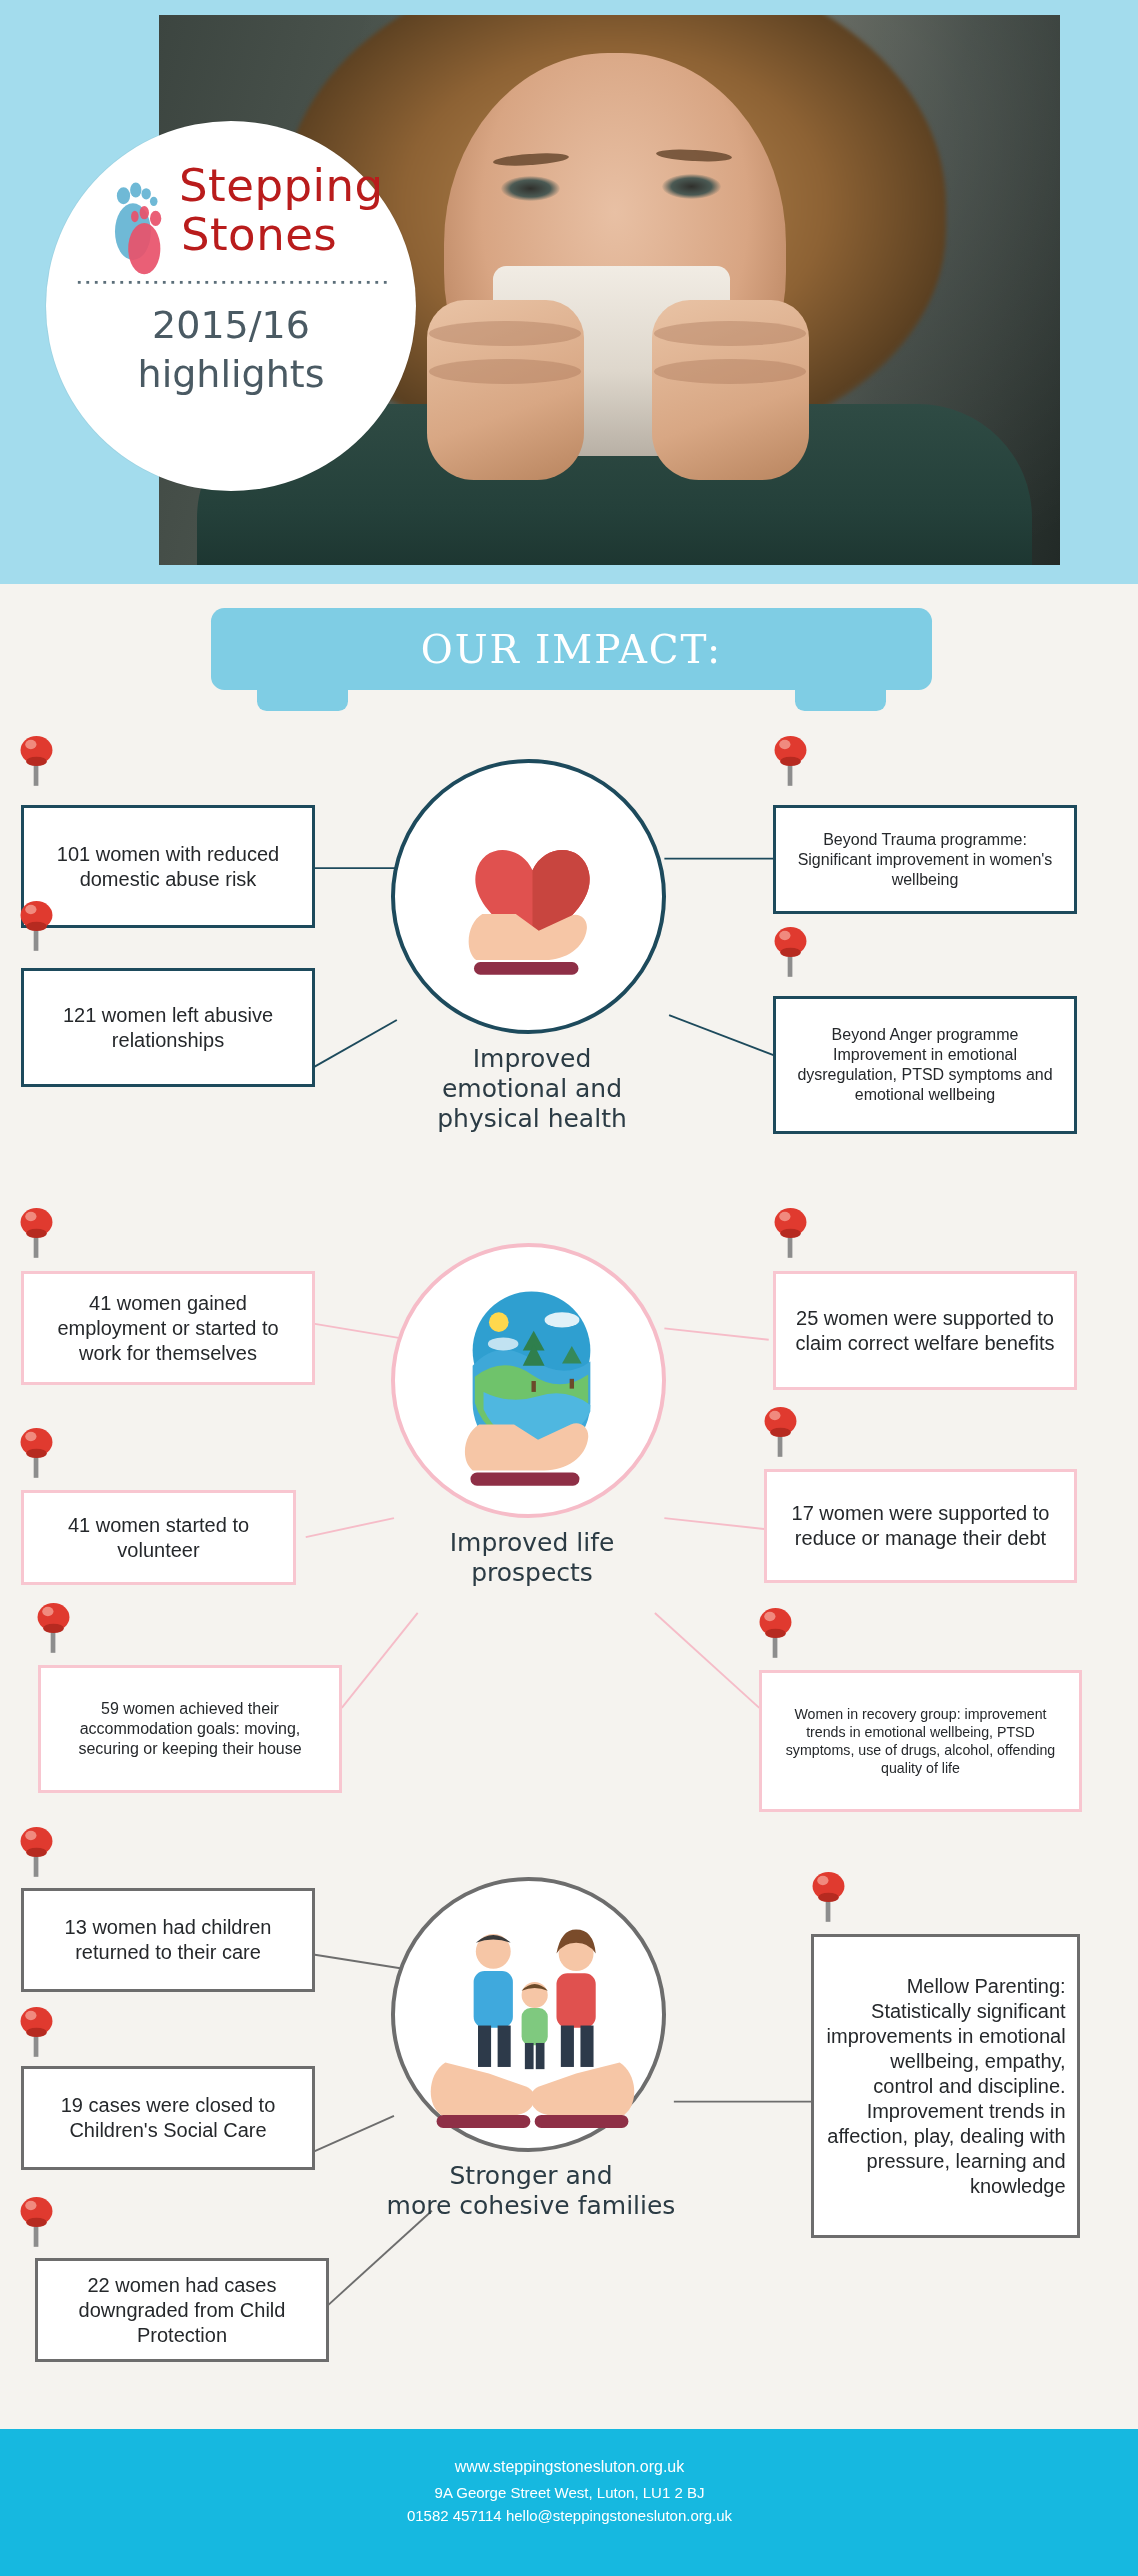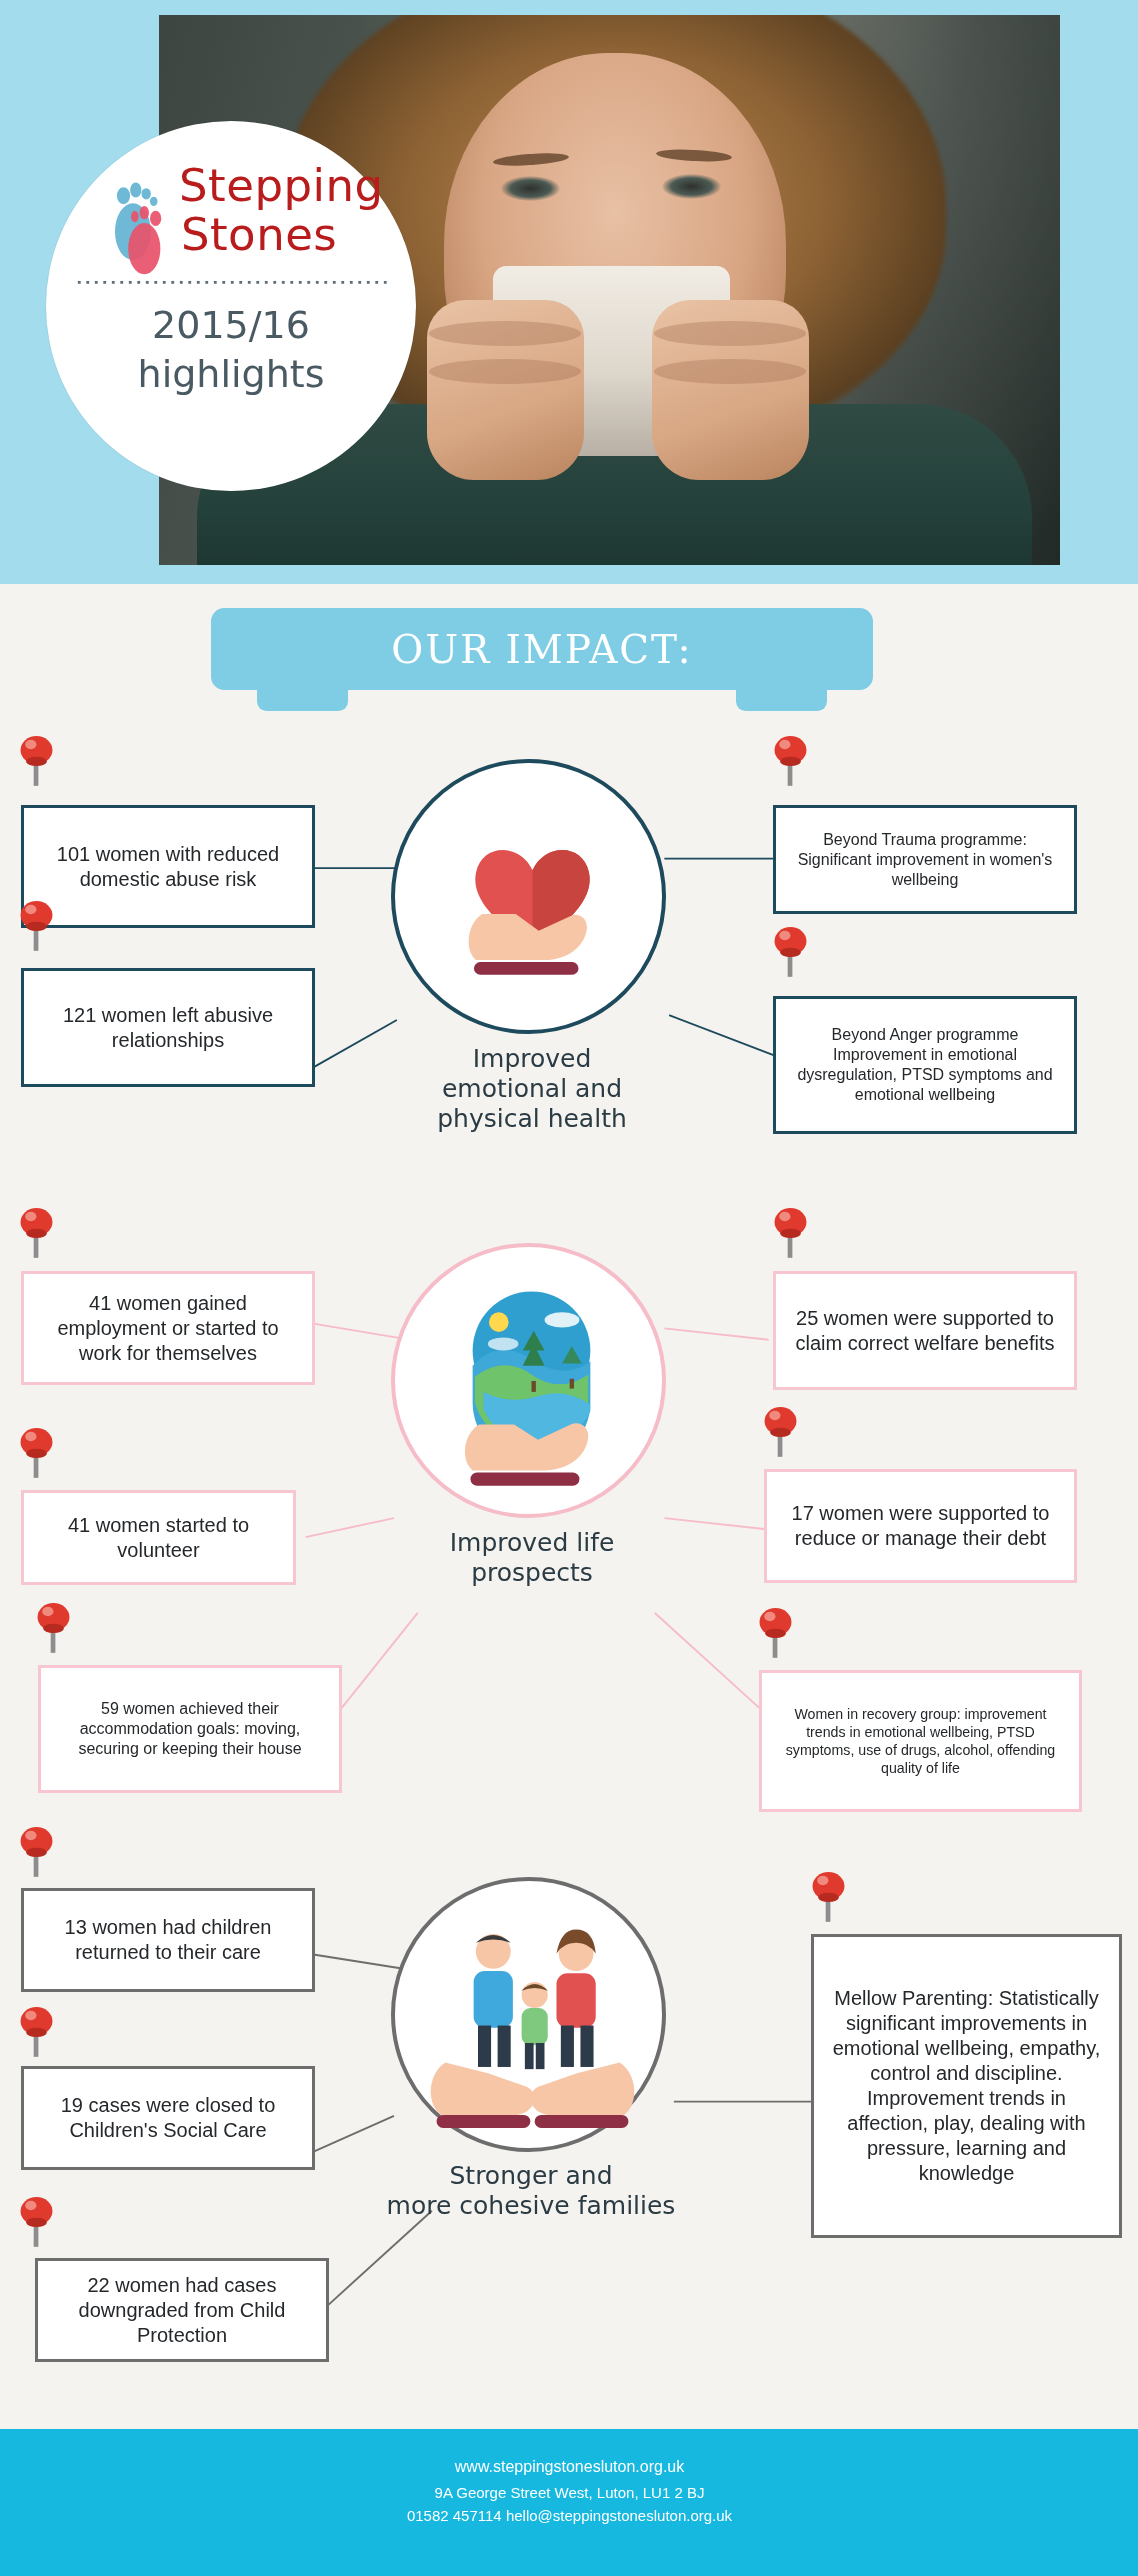--- a/index.html
+++ b/index.html
@@ -95,21 +95,21 @@
     background-size:8.5px 4.7px; background-repeat:repeat-x;
   }
   .logo-year {
     position:absolute; left:0; top:180px; width:370px;
     text-align:center; color:#4a5a63; font-size:38px; line-height:49px;
     font-family:"DejaVu Sans", sans-serif;
   }
 
   
   .impact-band {
-    position:absolute; left:211px; top:608px; width:662px; height:82px;
+    position:absolute; left:211px; top:608px; width:721px; height:82px;
     background:#7fcde4; border-radius:13.3px;padding-left:24px;
   }
   .impact-band:before, .impact-band:after {
     content:""; position:absolute; bottom:-21px; width:91px; height:23px;
     background:#7fcde4; border-radius:0 0 9.5px 9.5px;
   }
   .impact-band:before { left:46px; }
   .impact-band:after  { right:46px; }
   .impact-title {
     position:absolute; inset:0; display:flex; align-items:center; justify-content:center;
@@ -427,21 +427,21 @@
 <div class="card grey" style="left:35px; top:2258px; width:294px; height:104px;">
   <span>22 women had cases downgraded from Child Protection</span>
 </div>
 <svg class="pin" style="left:13.3px; top:2192px;" viewBox="0 0 50 60">
   <rect x="22" y="30" width="5" height="28" fill="#8d8d8d"></rect>
   <ellipse cx="25" cy="20" rx="17" ry="15" fill="#e03a2f"></ellipse>
   <ellipse cx="19" cy="14" rx="6" ry="5" fill="#f08a7e"></ellipse>
   <ellipse cx="25" cy="32" rx="11" ry="5" fill="#b62a20"></ellipse>
 </svg>
 
-<div class="card grey" style="left:811px; top:1934px; width:311px; height:304px;">
+<div class="card grey" style="left:811px; top:1934px; width:269px; height:304px;text-align:right;">
   <span>Mellow Parenting: Statistically significant improvements in emotional wellbeing, empathy, control and discipline. Improvement trends in affection, play, dealing with pressure, learning and knowledge</span>
 </div>
 <svg class="pin" style="left:805px; top:1867px;" viewBox="0 0 50 60">
   <rect x="22" y="30" width="5" height="28" fill="#8d8d8d"></rect>
   <ellipse cx="25" cy="20" rx="17" ry="15" fill="#e03a2f"></ellipse>
   <ellipse cx="19" cy="14" rx="6" ry="5" fill="#f08a7e"></ellipse>
   <ellipse cx="25" cy="32" rx="11" ry="5" fill="#b62a20"></ellipse>
 </svg>
 
 <div class="footer">

